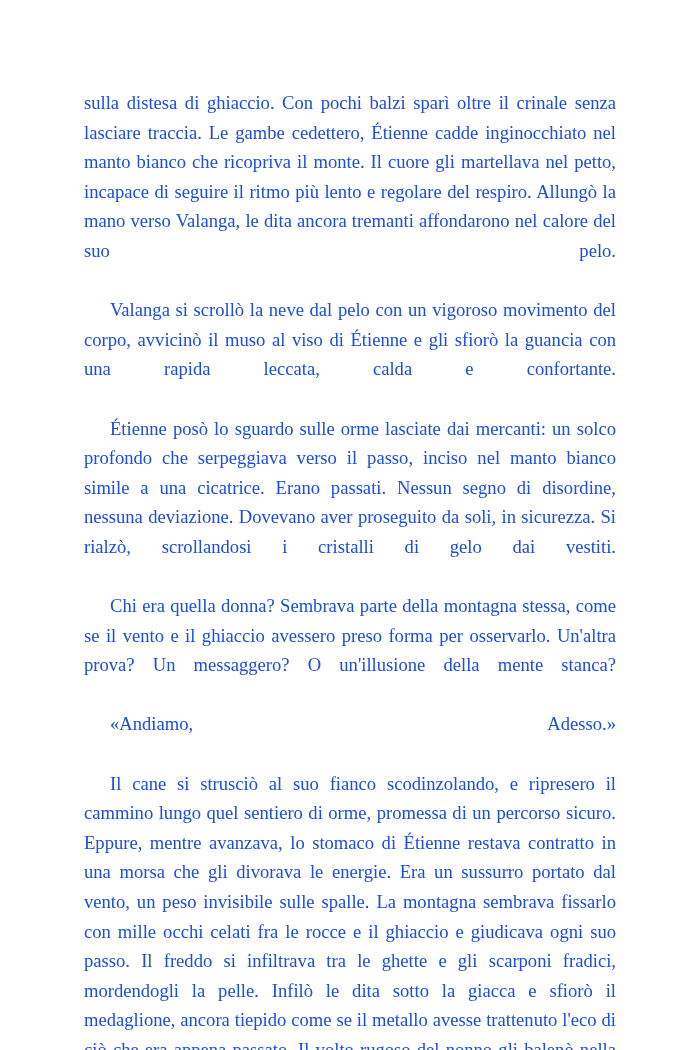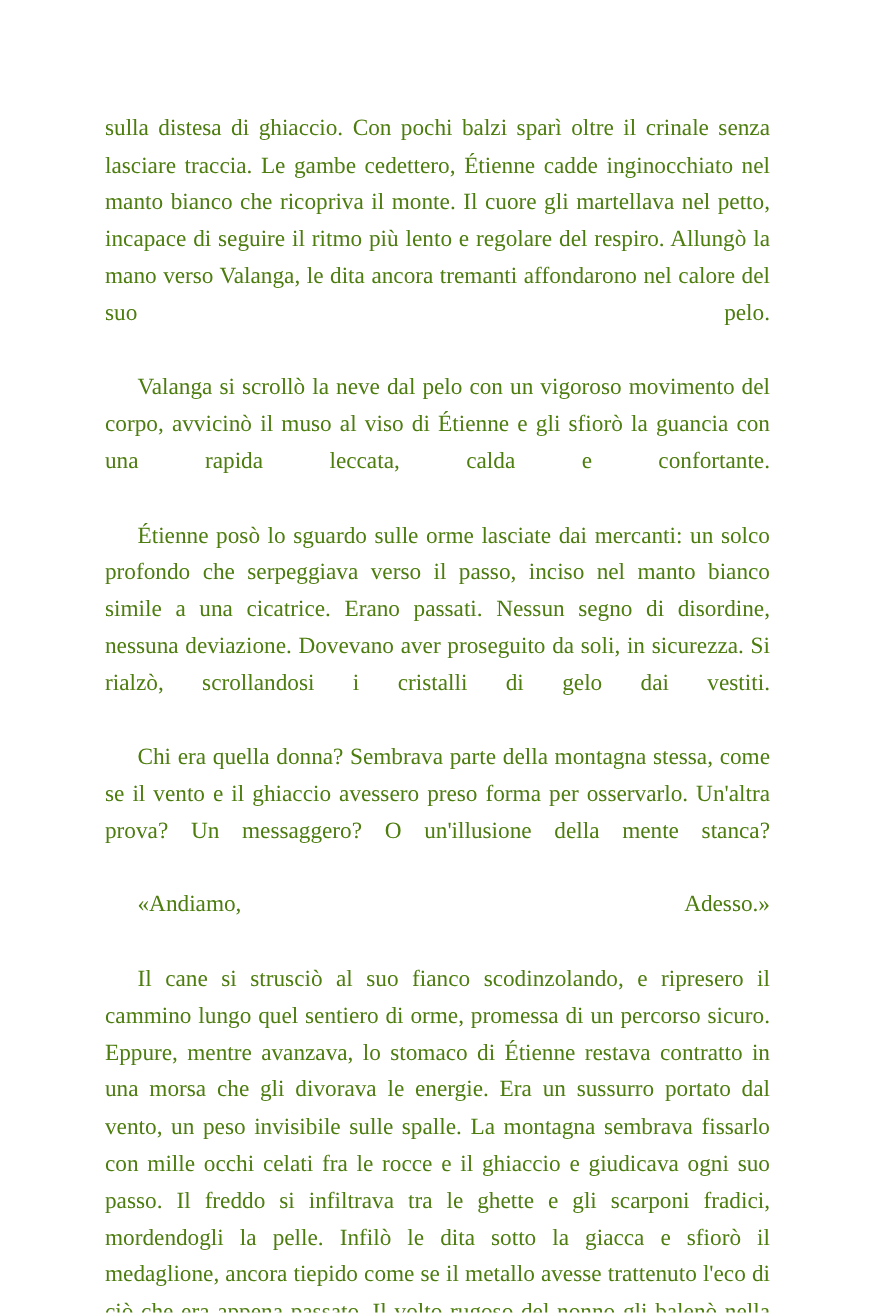--- a/index.html
+++ b/index.html
@@ -31,21 +31,21 @@
     left: 84px;
     top: 88px;
     width: 532px;
   }
 
   .para {
     margin: 0;
     padding: 0;
     font-size: 18.6px;
     line-height: 29.6px;
-    color: #4d7c0f;
+    color: #1d4ed8;
     text-align: justify;
     text-justify: inter-word;
     text-indent: 26px;
     hyphens: manual;
     -webkit-hyphens: manual;
     word-spacing: 0.1px;
   }
 
   .para.no-indent {
     text-indent: 0;

